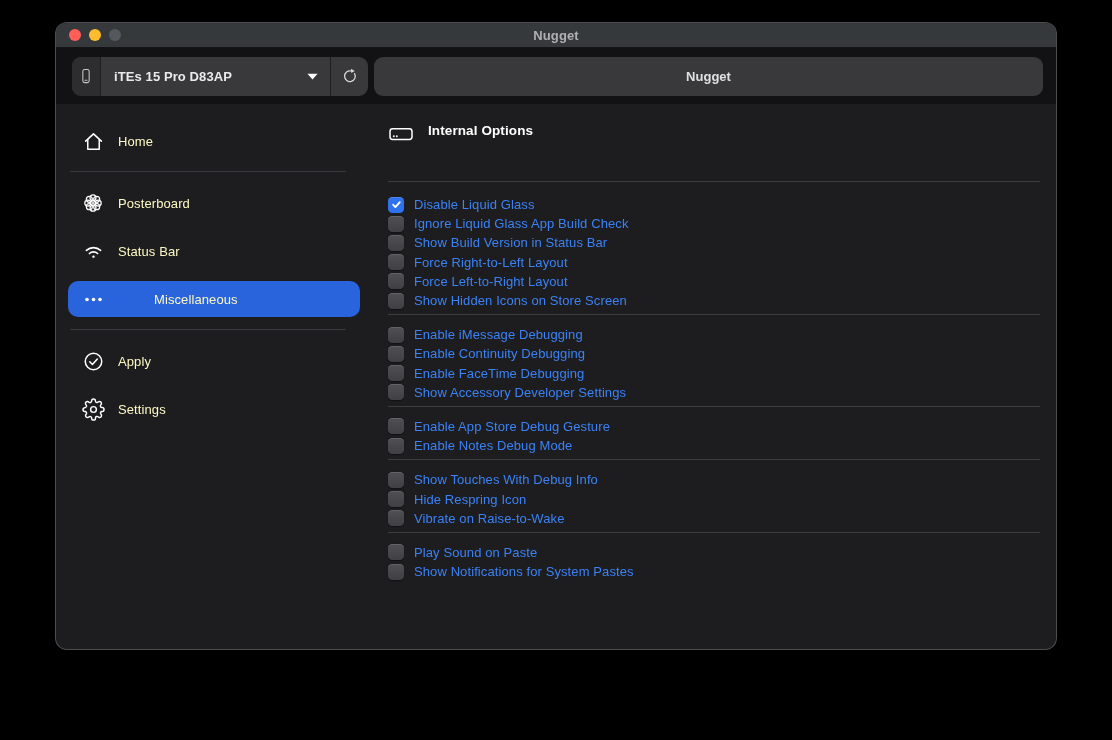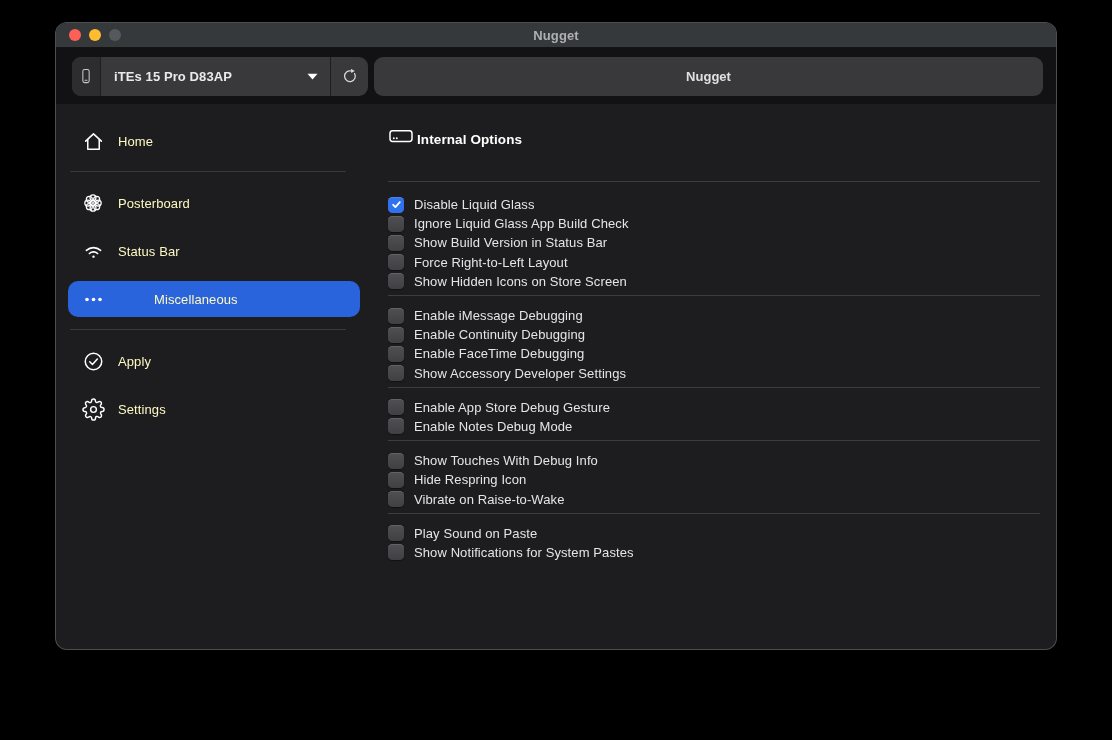--- a/index.html
+++ b/index.html
@@ -40,33 +40,33 @@
   .sidebar { width:304px; flex:none; padding:19px 0 0 12px; }
   .side-item { width:292px; height:36px; border-radius:10px; display:flex;
     align-items:center; padding:0 10px 0 12px; gap:12px; margin-bottom:12px; }
   .side-item.selected { background:#2964dc;gap:48px; }
   .icn { display:inline-flex; align-items:center; justify-content:center; }
   .side-icn { width:26px; height:24px; flex:none; }
   .side-label { font-size:13px; font-weight:500; color:#fef9c3; letter-spacing:.1px; }
   .side-divider { height:1px; background:#39393d; margin:1px 14px 13px 2px; }
 
   .content { flex:1; padding:19px 16px 0 28px; }
-  .content-header { display:flex; align-items:flex-end; gap:3px; height:24px; }
+  .content-header { display:flex; align-items:flex-start; gap:14px; height:24px; }
   .hdr-icn { width:26px; height:22px; }
   .content-title { font-size:13.5px; font-weight:600; color:#fff; letter-spacing:.1px; }
   .hdr-divider { height:1px; background:#3d3d40; margin-top:34px; }
   .opt-group { margin:0; }
   .options-list { padding-top:13px; }
   .opt-row { display:flex; align-items:center; gap:10px; height:19.2px; }
   .checkbox { width:16px; height:16px; border-radius:4.5px; flex:none;
     background:linear-gradient(180deg,#505054,#404044);
     box-shadow:inset 0 .5px 0 rgba(255,255,255,.22), 0 .5px 1px rgba(0,0,0,.4);
     display:inline-flex; align-items:center; justify-content:center; }
   .checkbox.checked { background:#2e72ee; box-shadow:inset 0 .5px 0 rgba(255,255,255,.25); }
-  .opt-label { font-size:13px; font-weight:400; color:#e5e5e5; letter-spacing:.1px; }
+  .opt-label { font-size:13px; font-weight:400; color:#3b82f6; letter-spacing:.1px; }
   .group-divider { height:1px; background:#3d3d40; margin:4px 0 10px 0; }
 </style>
 </head>
 <body>
 
 <div class="window">
 
   <div class="titlebar">
     <div class="traffic">
       <span class="light" style="background:#ff5f57"></span>
@@ -205,20 +205,24 @@
             <div class="opt-row">
               <span class="checkbox"></span>
               <span class="opt-label">Show Build Version in Status Bar</span>
             </div>
             <div class="opt-row">
               <span class="checkbox"></span>
               <span class="opt-label">Force Right-to-Left Layout</span>
             </div>
             <div class="opt-row">
               <span class="checkbox"></span>
+              <span class="opt-label">Force Left-to-Right Layout</span>
+            </div>
+            <div class="opt-row">
+              <span class="checkbox"></span>
               <span class="opt-label">Show Hidden Icons on Store Screen</span>
             </div>
           </div>
           <div class="group-divider"></div>
           <div class="opt-group">
             <div class="opt-row">
               <span class="checkbox"></span>
               <span class="opt-label">Enable iMessage Debugging</span>
             </div>
             <div class="opt-row">

